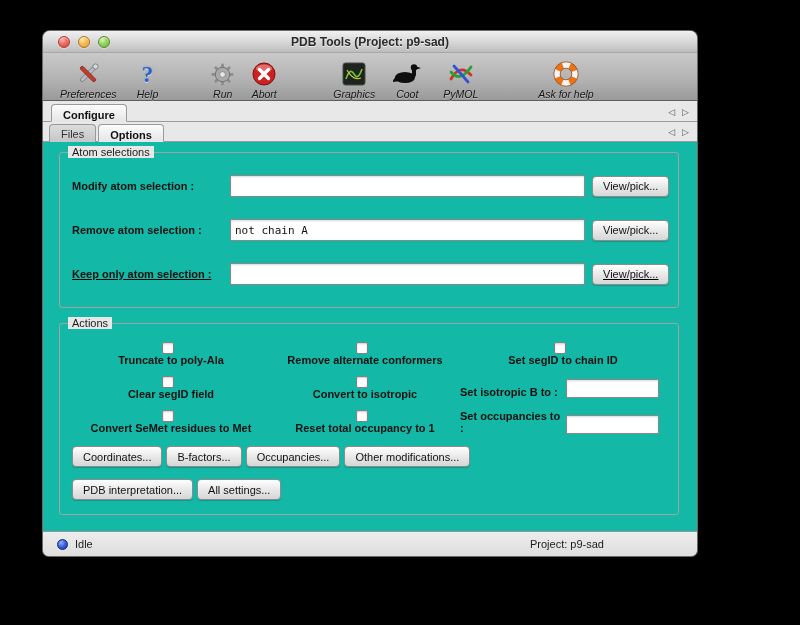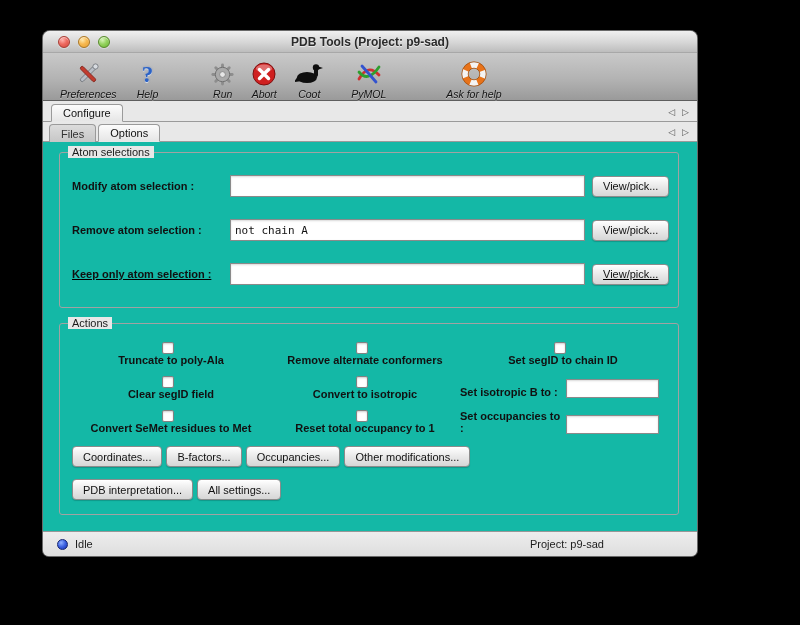--- a/index.html
+++ b/index.html
@@ -68,22 +68,23 @@
   .tabrow.sub  { height:20px; }
   .tab {
     height:18px; display:flex; align-items:center;
     padding:0 11px; font-size:11px;
     border:1px solid #9a9a9a; border-bottom:none;
     border-radius:4px 4px 0 0;
     margin-bottom:-1px; position:relative;
   }
   .tab.active {
     background:linear-gradient(#fcfcfc, #e6e6e6);
-    font-weight:normal; color:#111; z-index:2;
+    font-weight:bold; color:#111; z-index:2;
     border-bottom:1px solid #e8e8e8;
+    align-items:flex-end;
   }
   .tab.inactive {
     background:linear-gradient(#dcdcdc, #c6c6c6);
     color:#333; z-index:1;
   }
   .tabrow .arrows {
     position:absolute; right:8px; bottom:4px;
     font-size:9px; color:#555; display:flex; gap:7px;
   }
   .tabrow .arrows span { cursor:default; }
@@ -209,35 +210,45 @@
       <div class="ticon">
         <svg width="26" height="26" viewBox="0 0 26 26">
           <circle cx="13" cy="13" r="11" fill="#cf2020" stroke="#7e0f0f" stroke-width="1"></circle>
           <ellipse cx="13" cy="7.5" rx="8" ry="4" fill="rgba(255,255,255,0.35)"></ellipse>
           <path d="M8.5 8.5 L17.5 17.5 M17.5 8.5 L8.5 17.5" stroke="#fff" stroke-width="3.4" stroke-linecap="round"></path>
         </svg>
       </div>
       <div class="tlabel">Abort</div>
     </div>
 
+    <div class="toolbtn" style="margin-left:42px">
+      <div class="ticon">
+        <svg width="24" height="24" viewBox="0 0 24 24">
+          <rect x="1" y="1" width="22" height="22" rx="2.5" fill="#1d241d" stroke="#4a4a4a" stroke-width="1"></rect>
+          <path d="M4 17 Q8 5 12 12 T20 7" stroke="#6fc23a" fill="none" stroke-width="1.6"></path>
+          <path d="M5 8 Q11 19 19 16" stroke="#c6ce38" fill="none" stroke-width="1.2"></path>
+        </svg>
+      </div>
+      <div class="tlabel">Graphics</div>
+    </div>
 
     <div class="toolbtn" style="margin-left:4px">
       <div class="ticon">
         <svg width="28" height="24" viewBox="0 0 28 24">
           <ellipse cx="12" cy="15.5" rx="10" ry="5.5" fill="#0e0e0e"></ellipse>
           <path d="M3 14 L-1 20 L7 19 Z" fill="#0e0e0e"></path>
           <rect x="19" y="5" width="4" height="10" rx="2" fill="#0e0e0e"></rect>
           <circle cx="21" cy="5.5" r="3.2" fill="#0e0e0e"></circle>
           <path d="M23.5 4.5 L28 6 L23.5 7.5 Z" fill="#0e0e0e"></path>
         </svg>
       </div>
       <div class="tlabel">Coot</div>
     </div>
 
-    <div class="toolbtn" style="margin-left:14px">
+    <div class="toolbtn" style="margin-left:8px">
       <div class="ticon">
         <svg width="26" height="24" viewBox="0 0 26 24">
           <path d="M3 17 Q12 1 23 13" stroke="#cf3030" stroke-width="2.8" fill="none" stroke-linecap="round"></path>
           <path d="M3 10 Q12 21 23 5" stroke="#2f9e2f" stroke-width="2.8" fill="none" stroke-linecap="round"></path>
           <path d="M6 4 Q14 13 20 20" stroke="#3353cf" stroke-width="2.8" fill="none" stroke-linecap="round"></path>
         </svg>
       </div>
       <div class="tlabel">PyMOL</div>
     </div>
 

